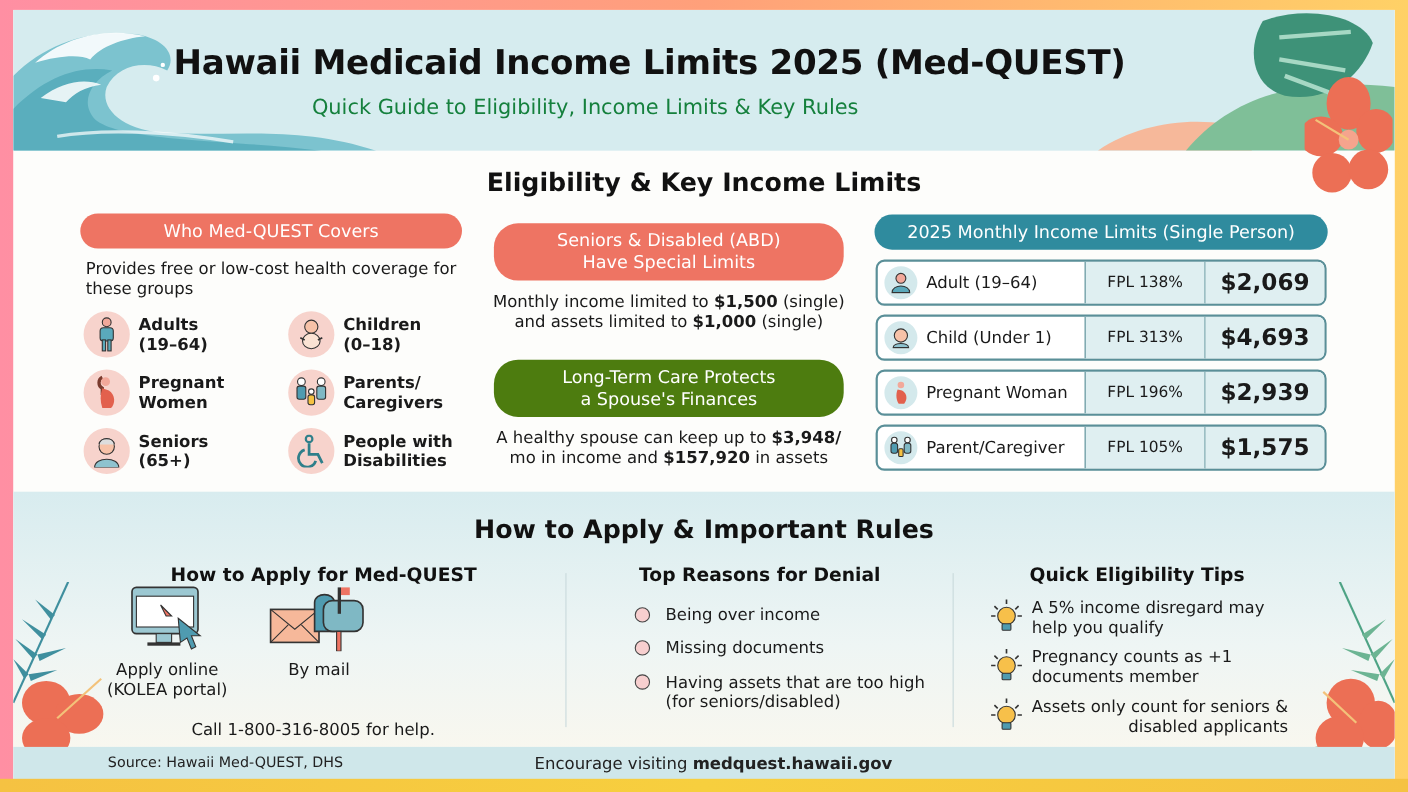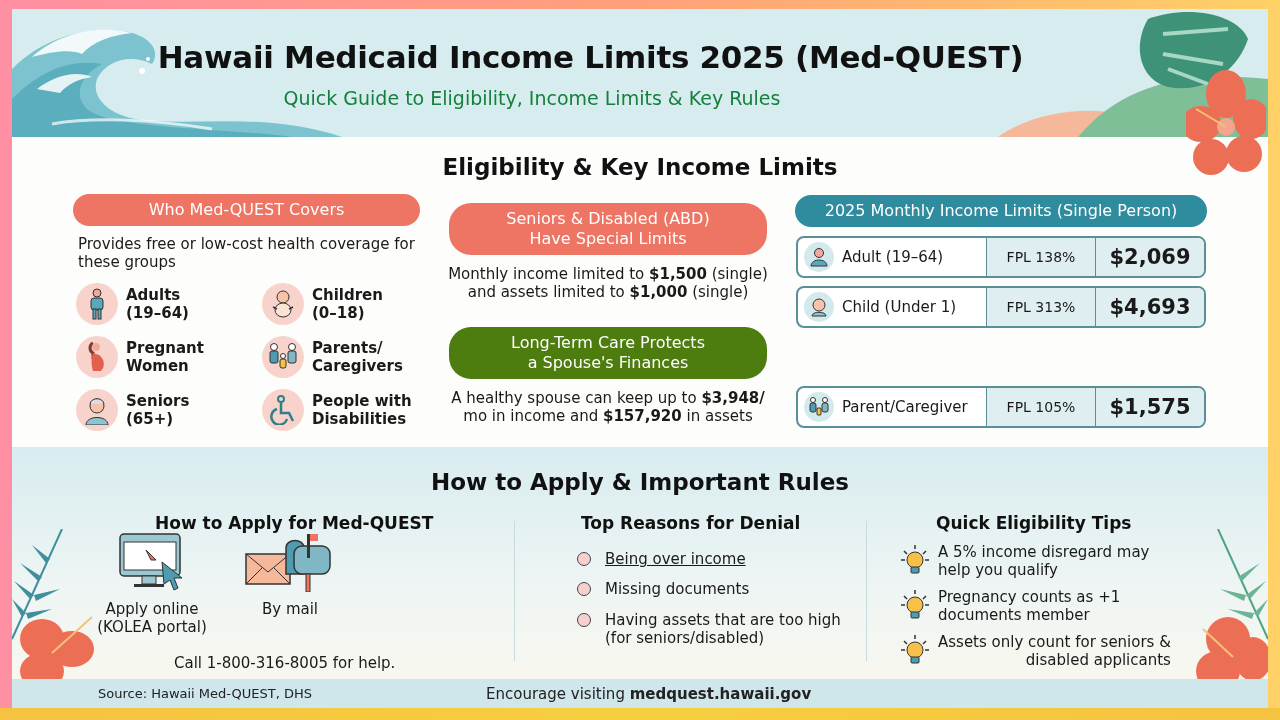--- a/index.html
+++ b/index.html
@@ -267,20 +267,33 @@
           <svg width="20" height="20" viewBox="0 0 20 20">
             <circle cx="10" cy="8" r="6" fill="#f7c2a8" stroke="#333"></circle>
             <path d="M3,19 C3,14 17,14 17,19 Z" fill="#8ec3cf" stroke="#333"></path>
           </svg>
         </span>
         <span>Child (Under 1)</span>
       </div>
     <div class="c2">FPL 313%</div>
     <div class="c3">$4,693</div>
   </div>
+  <div class="row" style="left:784px; top:327px;">
+    <div class="c1">
+        <span class="ic">
+          <svg width="16" height="22" viewBox="0 0 16 22">
+            <circle cx="8" cy="4" r="3" fill="#f2a89a"></circle>
+            <path d="M5,8 C3,13 4,18 6,21 L11,21 C14,17 14,12 9,9 Z" fill="#e2604d"></path>
+          </svg>
+        </span>
+        <span>Pregnant Woman</span>
+      </div>
+    <div class="c2">FPL 196%</div>
+    <div class="c3">$2,939</div>
+  </div>
   <div class="row" style="left:784px; top:377px;">
     <div class="c1">
         <span class="ic">
           <svg width="24" height="22" viewBox="0 0 24 22">
             <circle cx="6" cy="4" r="2.5" fill="#fff" stroke="#333"></circle>
             <rect x="3" y="7" width="6" height="9" rx="2" fill="#4f9bb0" stroke="#333"></rect>
             <circle cx="18" cy="4" r="2.5" fill="#fff" stroke="#333"></circle>
             <rect x="15" y="7" width="6" height="9" rx="2" fill="#7fb8c4" stroke="#333"></rect>
             <rect x="10" y="12" width="4" height="7" rx="1" fill="#f5c242" stroke="#333"></rect>
           </svg>
@@ -318,21 +331,21 @@
           <rect x="66" y="2" width="8" height="7" fill="#ee7463"></rect>
           <rect x="62" y="42" width="4" height="18" fill="#ee7463" stroke="#333"></rect>
         </svg>
       <div style="margin-top:4px;">By mail</div>
     </div>
     <div class="body-text" style="left:162px; top:207px; font-size:15px;">Call 1-800-316-8005 for help.</div>
 
     <div class="vdiv" style="left:502px; top:74px; height:140px;"></div>
 
     <div class="col-title" style="left:569px; top:66px;">Top Reasons for Denial</div>
-    <div class="deny" style="left:565px; top:103px;text-decoration:underline;">
+    <div class="deny" style="left:565px; top:103px;">
         <span class="dot"></span>
         <div>
           <div>Being over income</div>
         </div>
       </div>
     <div class="deny" style="left:565px; top:133px;">
         <span class="dot"></span>
         <div>
           <div>Missing documents</div>
         </div>

